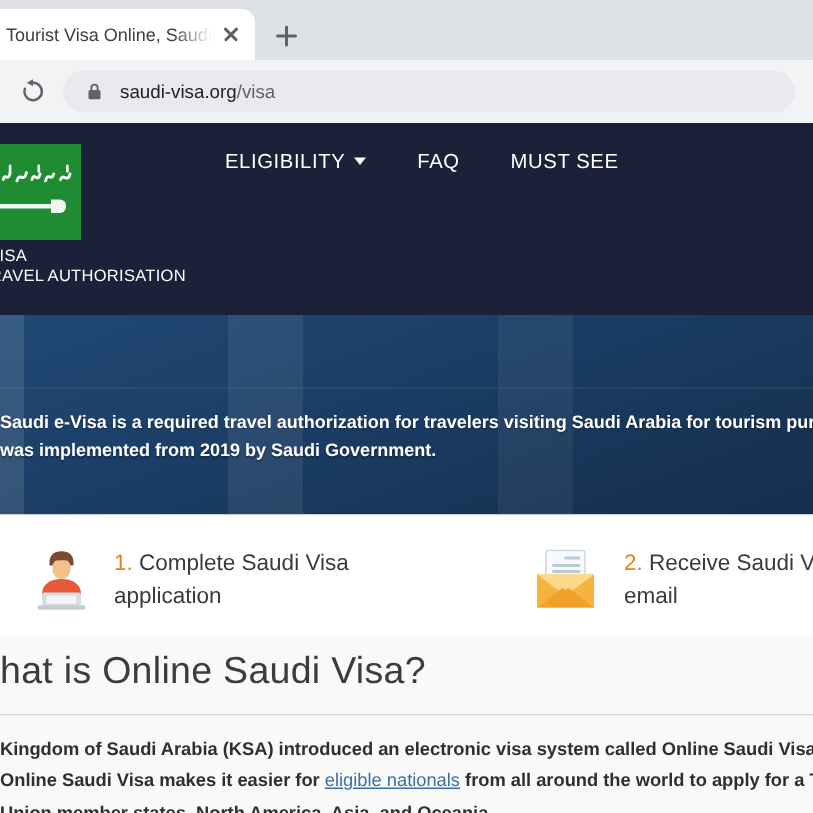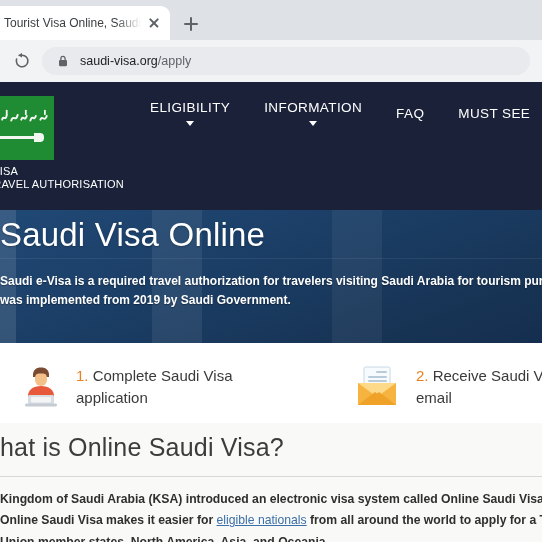--- a/index.html
+++ b/index.html
@@ -101,21 +101,21 @@
   }
   .brand-l1 { color: #fff; font-size: 11px; letter-spacing: .2px; margin-top: 5px; white-space: nowrap; }
   .brand-l2 { color: #fff; font-size: 11px; letter-spacing: .2px; margin-top: 1px; white-space: nowrap; }
 
   .nav {
     position: absolute; left: 198px; top: 18px;
     display: flex; align-items: center; gap: 34px;
   }
   .nav-item {
     color: #ffffff; font-size: 13.5px; letter-spacing: .4px;
-    display: flex; align-items: center; gap: 6px; white-space: nowrap; flex-direction: column;
+    display: flex; align-items: center; gap: 6px; white-space: nowrap;
   }
   .caret {
     width: 0; height: 0;
     border-left: 4px solid transparent; border-right: 4px solid transparent;
     border-top: 5px solid #ffffff;
     display: inline-block;
   }
 
   
   .hero {
@@ -194,21 +194,21 @@
         <path d="M9 .9v4.6L4.9 3.2z" fill="#5f6368"></path>
       </svg>
     </div>
     <div class="omnibox">
       <span class="lock">
         <svg width="14" height="14" viewBox="0 0 14 14">
           <rect x="3" y="6" width="8" height="6.2" rx="1.1" fill="#5f6368"></rect>
           <path d="M4.9 6V4.5a2.1 2.1 0 0 1 4.2 0V6" fill="none" stroke="#5f6368" stroke-width="1.3"></path>
         </svg>
       </span>
-      <span class="url"><span>saudi-visa.org</span><span class="path">/apply</span></span>
+      <span class="url"><span>saudi-visa.org</span><span class="path">/visa</span></span>
     </div>
   </div>
 
   <div class="viewport">
     <div class="page">
 
       <div class="site-header">
         <div class="brand">
           <div class="flag">
             <svg class="shahada" viewBox="0 0 100 22" preserveAspectRatio="none">
@@ -230,35 +230,30 @@
           <div class="brand-l1">UDI E-VISA</div>
           <div class="brand-l2">LINE TRAVEL AUTHORISATION</div>
         </div>
 
         <div class="nav">
           <div class="nav-item">
             <span>ELIGIBILITY</span>
             <span class="caret"></span>
           </div>
           <div class="nav-item">
-            <span>INFORMATION</span>
-            <span class="caret"></span>
-          </div>
-          <div class="nav-item">
             <span>FAQ</span>
           </div>
           <div class="nav-item">
             <span>MUST SEE</span>
 
           </div>
         </div>
       </div>
 
       <div class="hero">
-        <div class="hero-title">Saudi Visa Online</div>
         <div class="hero-text">Saudi e-Visa is a required travel authorization for travelers visiting Saudi Arabia for tourism purposes. This online process was implemented from 2019 by Saudi Government.</div>
       </div>
 
       <div class="steps">
 
         <div class="step one">
           <div class="icon-person">
             <svg width="42" height="44" viewBox="0 0 42 44">
               <path d="M13 10c0-5 3-7.5 8-7.5S29 5 29 10v2H13z" fill="#7a4a33"></path>
               <rect x="15" y="7" width="12" height="14" rx="6" fill="#f3c08a"></rect>

